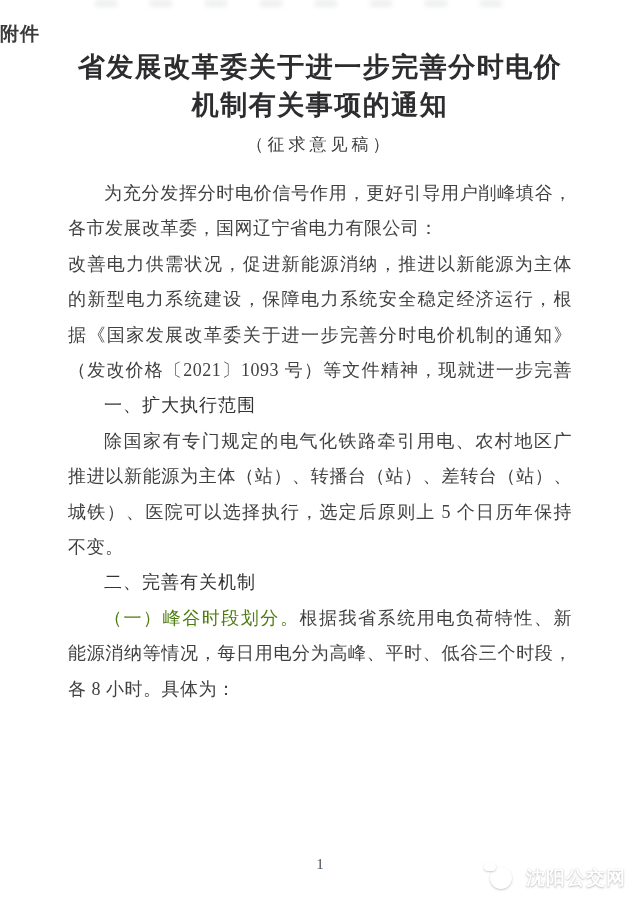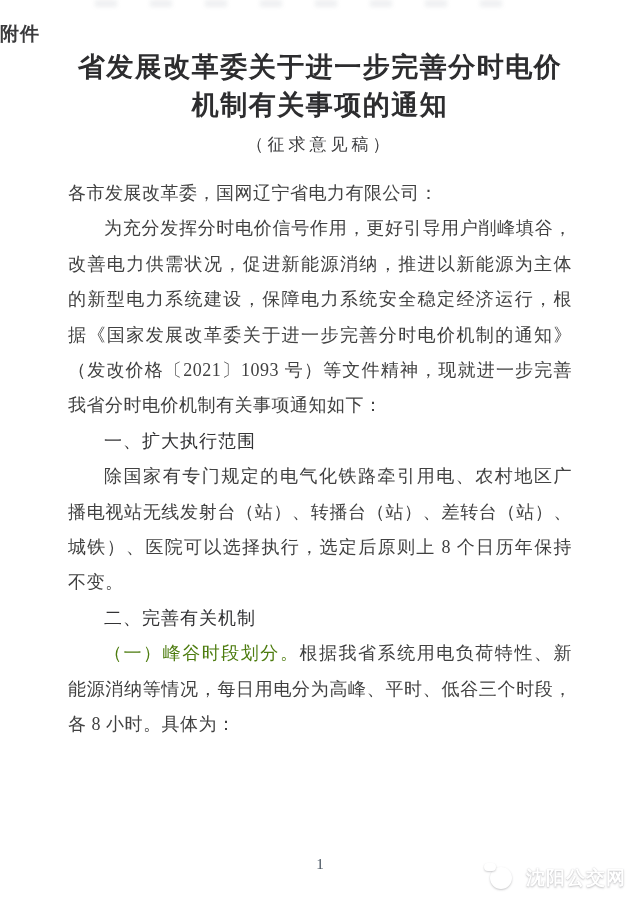--- a/index.html
+++ b/index.html
@@ -122,31 +122,30 @@
   <div class="attachment-label">附件</div>
 
   <div class="doc-title">
     <div>省发展改革委关于进一步完善分时电价</div>
     <div>机制有关事项的通知</div>
   </div>
 
   <div class="doc-subtitle">（征求意见稿）</div>
 
   <div class="doc-body">
+      <div class="doc-line indent justify">为充分发挥分时电价信号作用，更好引导用户削峰填谷，</div>
       <div class="doc-line">各市发展改革委，国网辽宁省电力有限公司：</div>
-      <div class="doc-line indent justify">为充分发挥分时电价信号作用，更好引导用户削峰填谷，</div>
       <div class="doc-line justify">改善电力供需状况，促进新能源消纳，推进以新能源为主体</div>
       <div class="doc-line justify">的新型电力系统建设，保障电力系统安全稳定经济运行，根</div>
       <div class="doc-line justify">据《国家发展改革委关于进一步完善分时电价机制的通知》</div>
       <div class="doc-line justify">（发改价格〔2021〕1093 号）等文件精神，现就进一步完善</div>
-      <div class="doc-line">我省分时电价机制有关事项通知如下：</div>
       <div class="doc-line indent heading">一、扩大执行范围</div>
       <div class="doc-line indent justify">除国家有专门规定的电气化铁路牵引用电、农村地区广</div>
-      <div class="doc-line justify">播电视站无线发射台（站）、转播台（站）、差转台（站）、</div>
-      <div class="doc-line justify">城铁）、医院可以选择执行，选定后原则上 8 个日历年保持</div>
+      <div class="doc-line justify">推进以新能源为主体（站）、转播台（站）、差转台（站）、</div>
+      <div class="doc-line justify">城铁）、医院可以选择执行，选定后原则上 5 个日历年保持</div>
       <div class="doc-line">不变。</div>
       <div class="doc-line indent heading">二、完善有关机制</div>
       <div class="doc-line indent justify"><span class="lead">（一）峰谷时段划分。</span>根据我省系统用电负荷特性、新</div>
       <div class="doc-line justify">能源消纳等情况，每日用电分为高峰、平时、低谷三个时段，</div>
       <div class="doc-line">各 8 小时。具体为：</div>
     </div>
 
   <div class="page-number">1</div>
 
   <div class="watermark">

